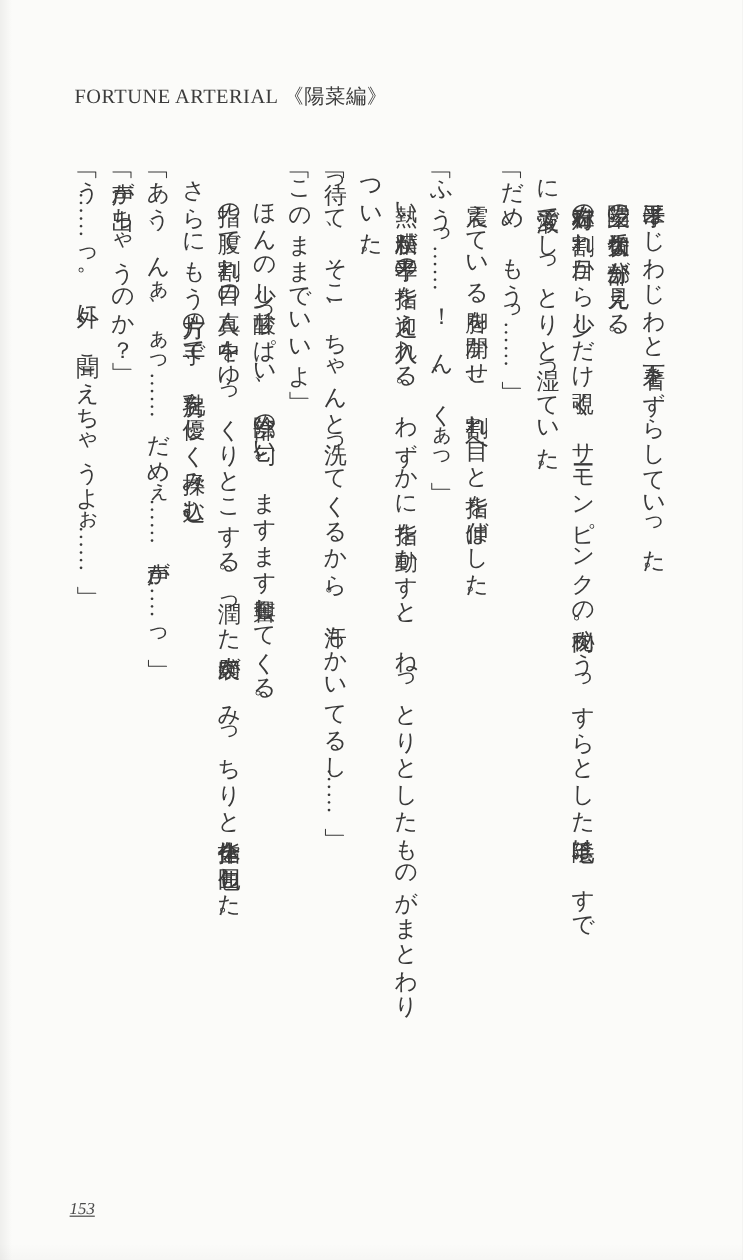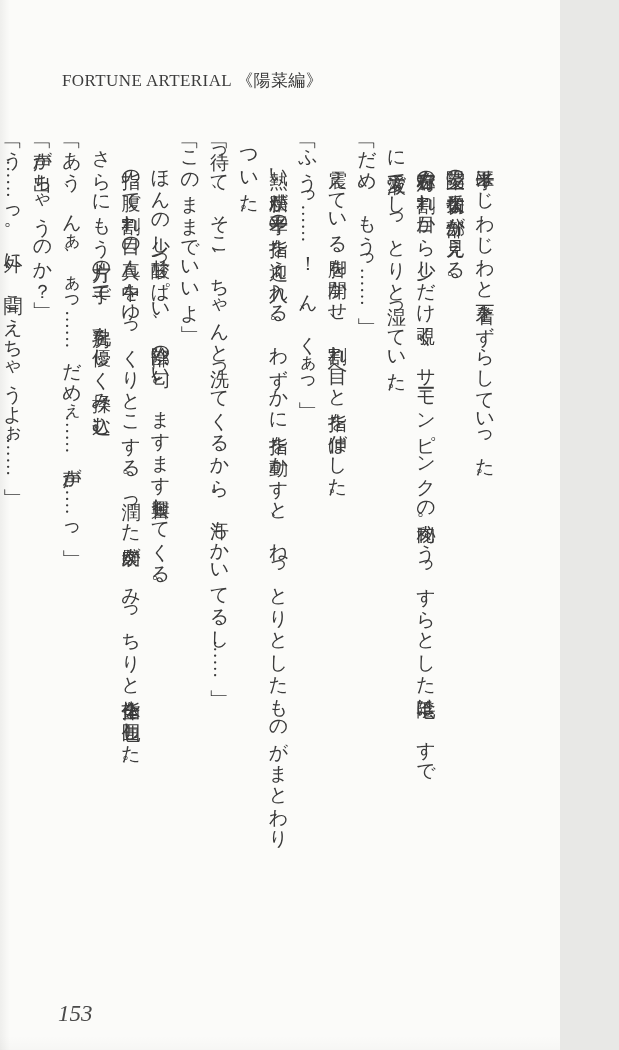--- a/index.html
+++ b/index.html
@@ -2,21 +2,21 @@
 <html lang="ja"><head>
 <meta charset="utf-8">
 <style>
   html, body {
     margin: 0;
     padding: 0;
     background: #e8e8e6;
   }
   .page {
     position: relative;
-    width: 560px;
+    width: 619px;
     height: 1050px;
     margin: 0;
     background: #fbfbf9;
     background-image:
       linear-gradient(90deg, rgba(0,0,0,0.05) 0px, rgba(0,0,0,0.0) 10px),
       linear-gradient(0deg, rgba(0,0,0,0.02) 0px, rgba(0,0,0,0.0) 14px);
     overflow: hidden;
     font-family: "Liberation Serif", "DejaVu Serif", serif;
   }
   .running-header {
@@ -46,22 +46,23 @@
     letter-spacing: 0.4px;
   }
   .vline.indent {
     text-indent: 1em;
   }
   .page-number {
     position: absolute;
     left: 58px;
     top: 1001px;
     font-style: italic;
-    font-size: 23px;
+    font-size: 14px;
     color: #4a4a4a;
+    text-decoration: underline;
   }
 </style>
 </head>
 <body>
 
 <div class="page">
   <div class="running-header">FORTUNE ARTERIAL 《陽菜編》</div>
 
   <div class="text-block">
       <p class="vline indent">孝平はじわじわと下着をずらしていった。</p>

